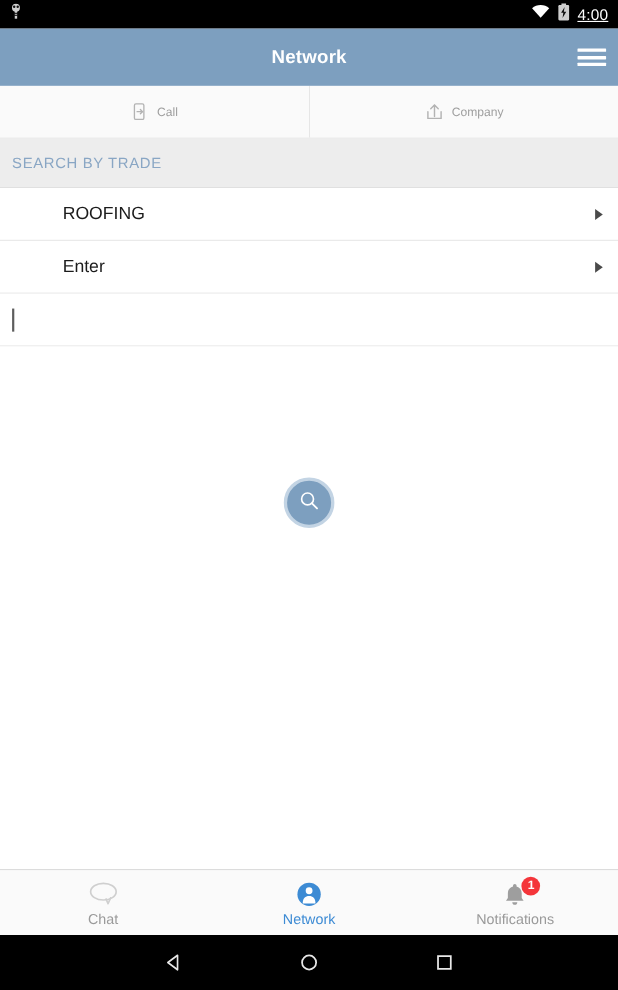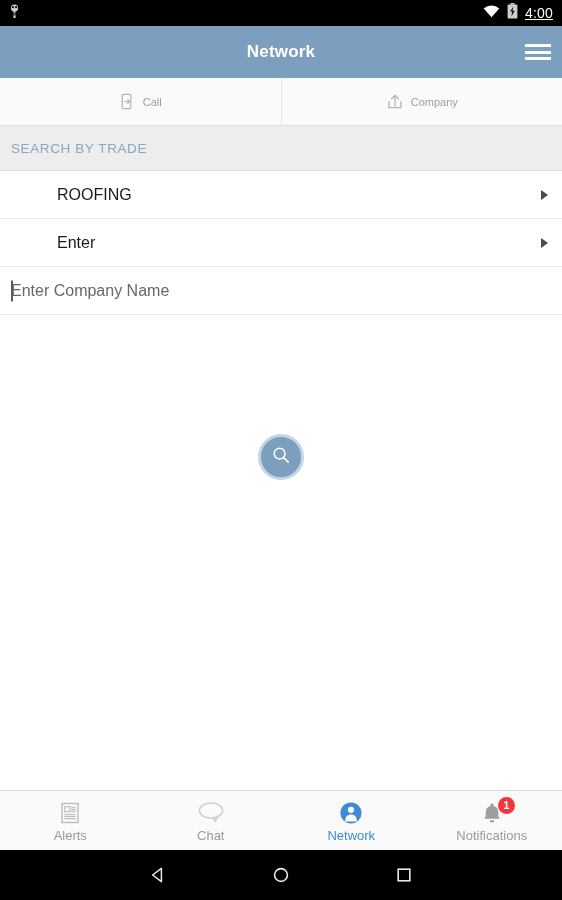--- a/index.html
+++ b/index.html
@@ -355,46 +355,35 @@
 
   <div class="row">
     <span class="row-label">Enter</span>
     <span class="caret-right"></span>
   </div>
 
 
 
   <div class="input-row">
     <span class="caret-bar"></span>
-    <input class="company-input" type="text" placeholder="Enter Company Name" style="">
   </div>
 
   <div class="body-area">
     <div class="search-fab">
       <span>
         <svg width="20" height="20" viewBox="0 0 20 20">
           <circle cx="8.6" cy="8.6" r="5.4" fill="none" stroke="#ffffff" stroke-width="1.5"></circle>
           <path d="M12.6 12.6 L17.2 17.2" stroke="#ffffff" stroke-width="1.7" stroke-linecap="round"></path>
         </svg>
       </span>
     </div>
   </div>
 
   <div class="bottomnav">
 
-    <div class="navitem">
-      <span class="nav-icon-wrap">
-        <svg width="22" height="24" viewBox="0 0 22 24">
-          <rect x="3" y="2.5" width="16" height="19" fill="none" stroke="#bdbdbd" stroke-width="1.4"></rect>
-          <rect x="5.8" y="5.6" width="5" height="5" fill="none" stroke="#bdbdbd" stroke-width="1.2"></rect>
-          <path d="M12.4 6.2 H16.2 M12.4 8.4 H16.2 M12.4 10.4 H16.2 M5.8 13.2 H16.2 M5.8 15.4 H16.2 M5.8 17.6 H16.2" stroke="#bdbdbd" stroke-width="1.1" stroke-linecap="round"></path>
-        </svg>
-      </span>
-      <span class="nav-label">Alerts</span>
-    </div>
 
 
     <div class="navitem">
       <span class="nav-icon-wrap">
         <svg width="28" height="23" viewBox="0 0 28 23">
           <ellipse cx="14" cy="9.6" rx="11.6" ry="7.6" fill="none" stroke="#cfcfcf" stroke-width="1.5"></ellipse>
           <path d="M16.4 16.2 L18.2 20.6 L20.6 15.2" fill="none" stroke="#cfcfcf" stroke-width="1.5" stroke-linecap="round" stroke-linejoin="round"></path>
         </svg>
       </span>
       <span class="nav-label">Chat</span>

